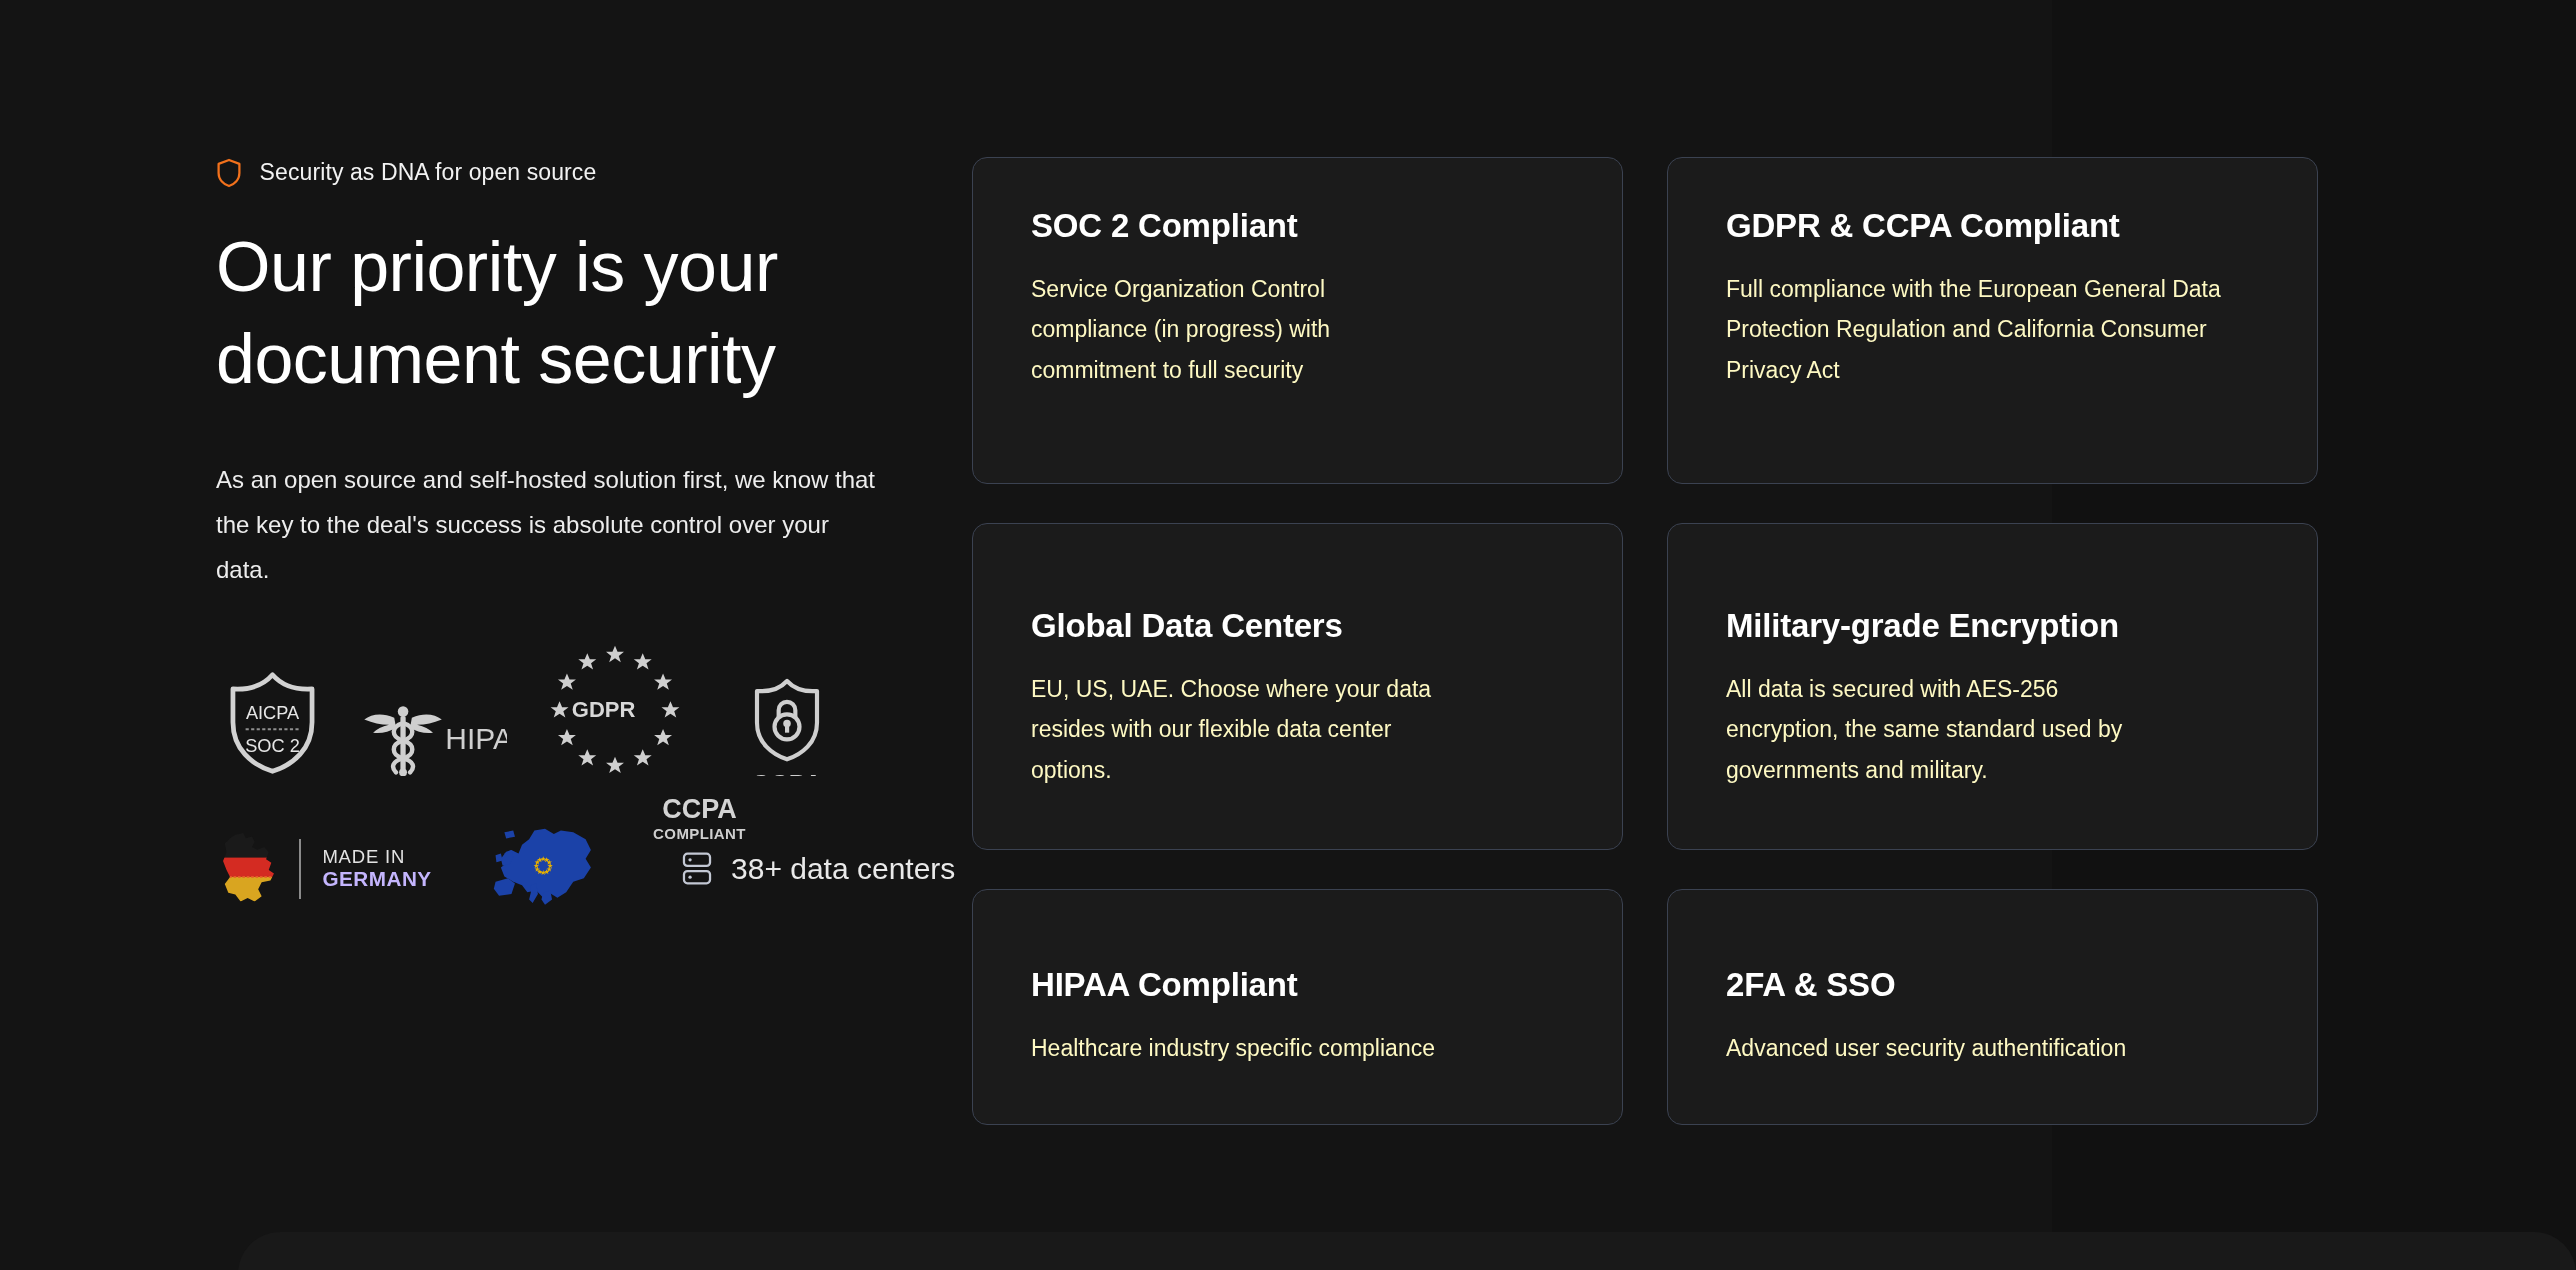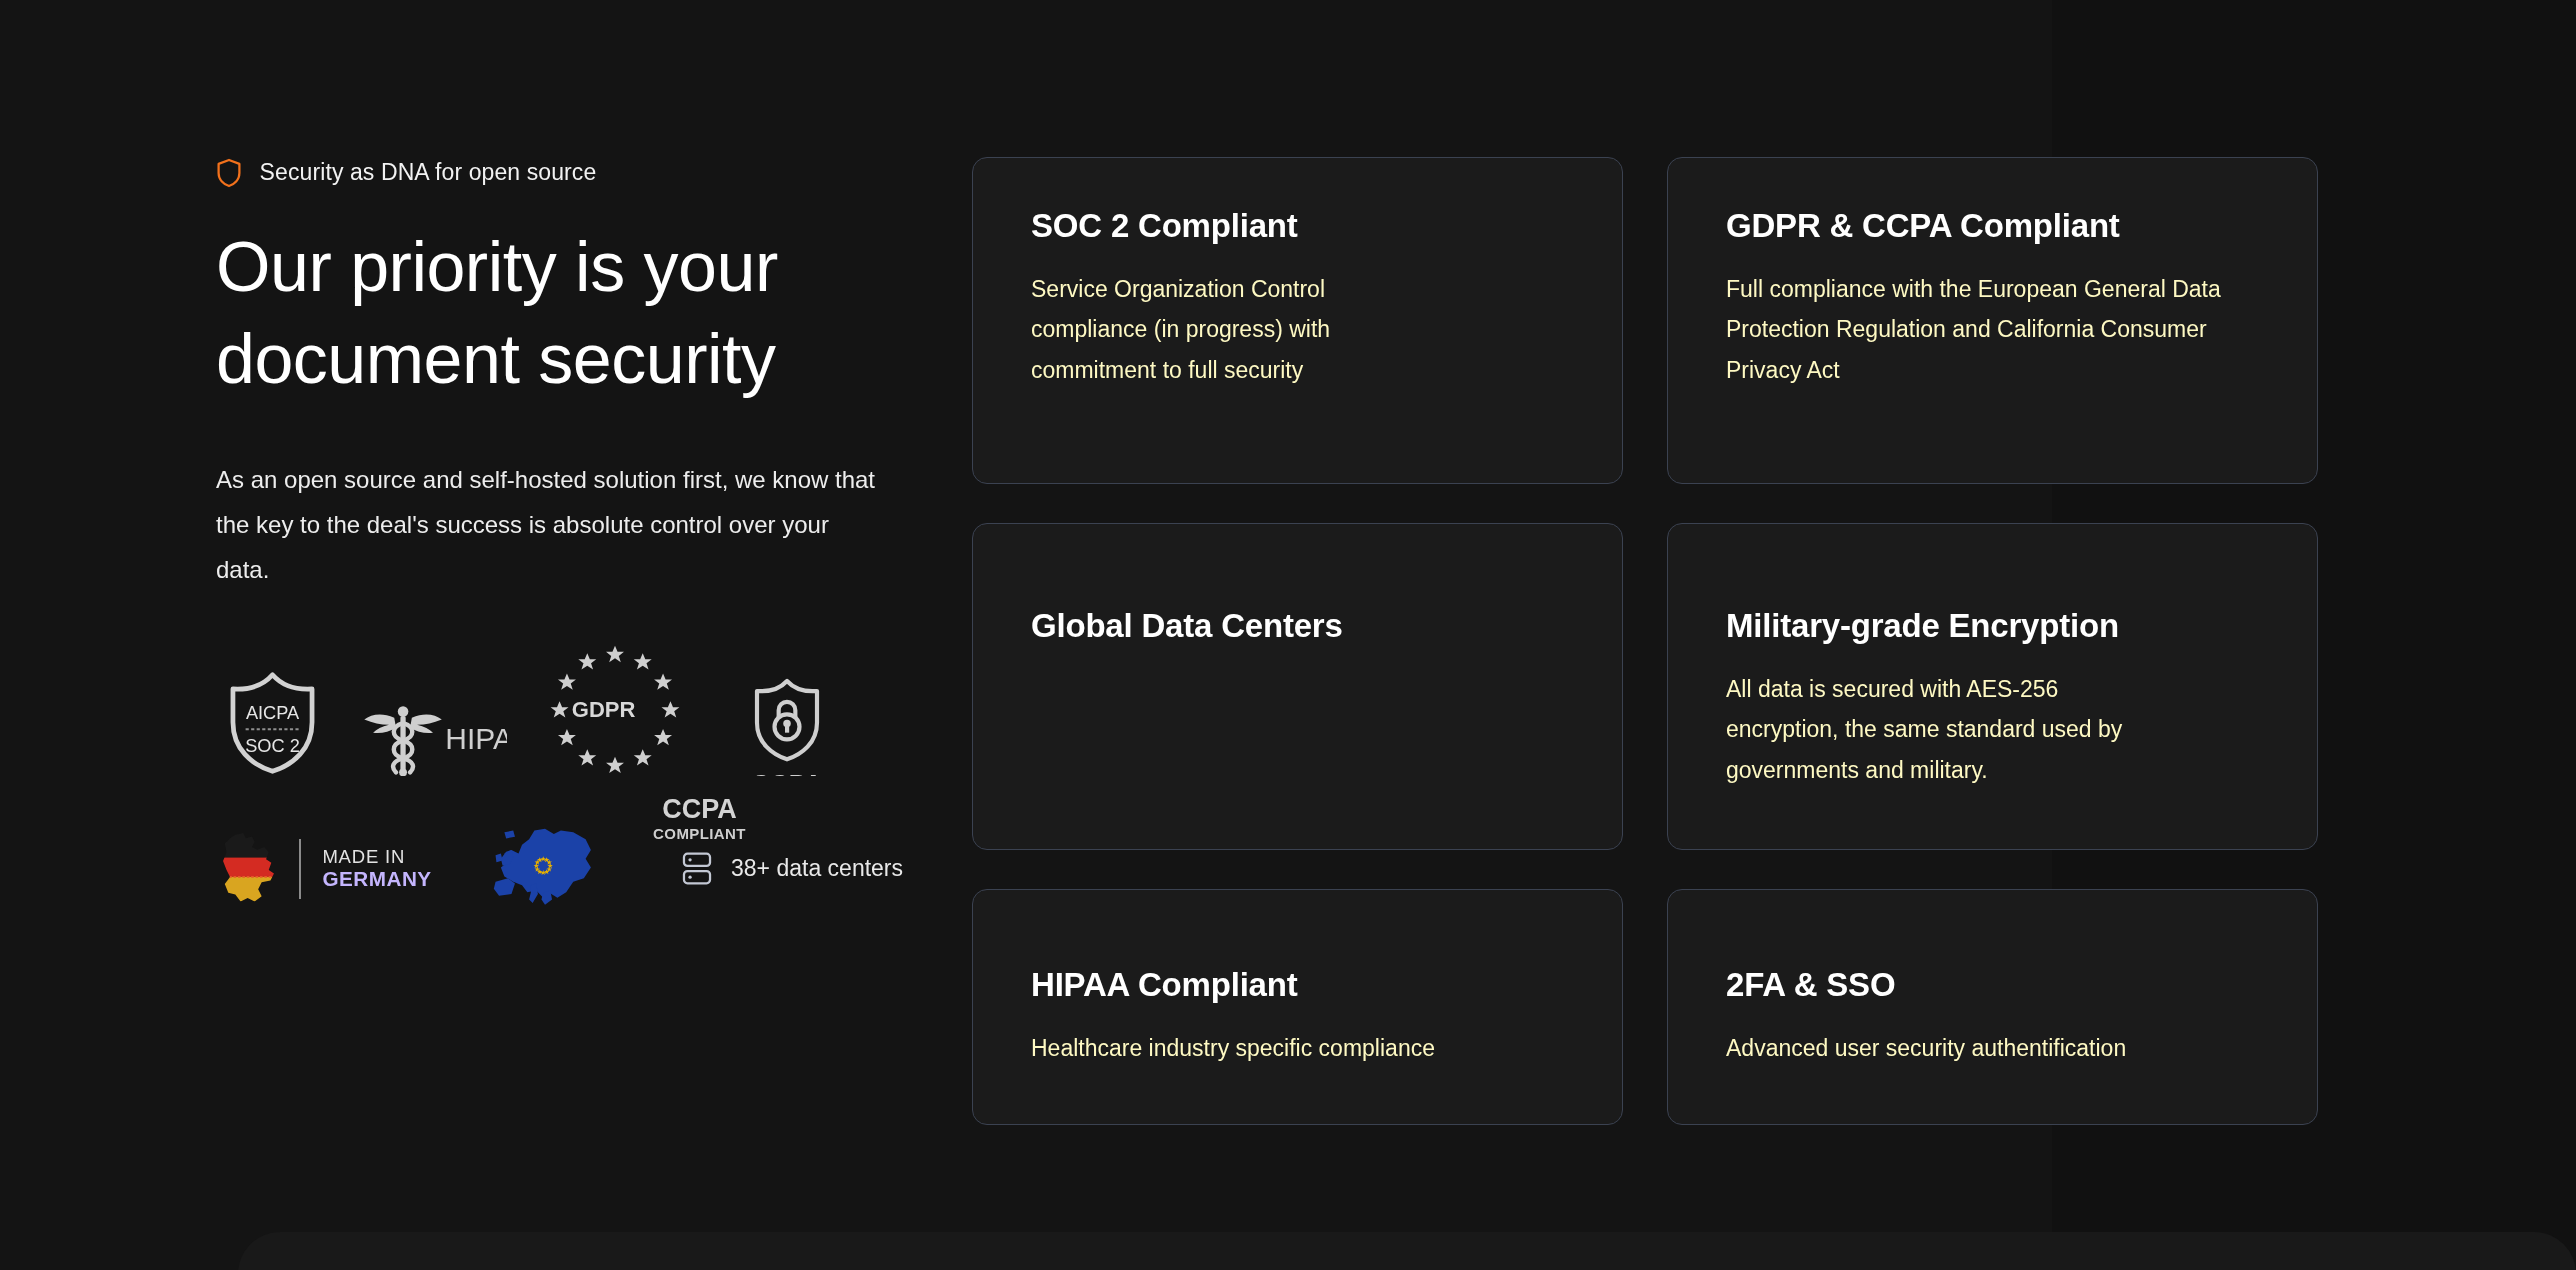--- a/index.html
+++ b/index.html
@@ -118,21 +118,21 @@
 
   .eu-map-wrap { margin-left: 60px; }
 
   .datacenters {
     margin-left: 84px;
     display: flex;
     align-items: center;
     gap: 19.4px;
   }
   .dc-label {
-    font-size: 23px;
+    font-size: 30px;
     font-weight: 400;
     color: #e9e9e9;
     white-space: nowrap;
   }
 
   
   .cards {
     position: absolute;
     left: 972px;
     top: 157px;
@@ -397,20 +397,21 @@
       <div class="card-desc">Service Organization Control compliance (in progress) with commitment to full security</div>
     </div>
 
     <div class="card tall wide-desc">
       <div class="card-title">GDPR &amp; CCPA Compliant</div>
       <div class="card-desc">Full compliance with the European General Data Protection Regulation and California Consumer Privacy Act</div>
     </div>
 
     <div class="card mid">
       <div class="card-title">Global Data Centers</div>
+      <div class="card-desc">EU, US, UAE. Choose where your data resides with our flexible data center options.</div>
     </div>
 
     <div class="card mid">
       <div class="card-title">Military-grade Encryption</div>
       <div class="card-desc">All data is secured with AES-256 encryption, the same standard used by governments and military.</div>
     </div>
 
     <div class="card short nowrap-desc">
       <div class="card-title">HIPAA Compliant</div>
       <div class="card-desc">Healthcare industry specific compliance</div>

